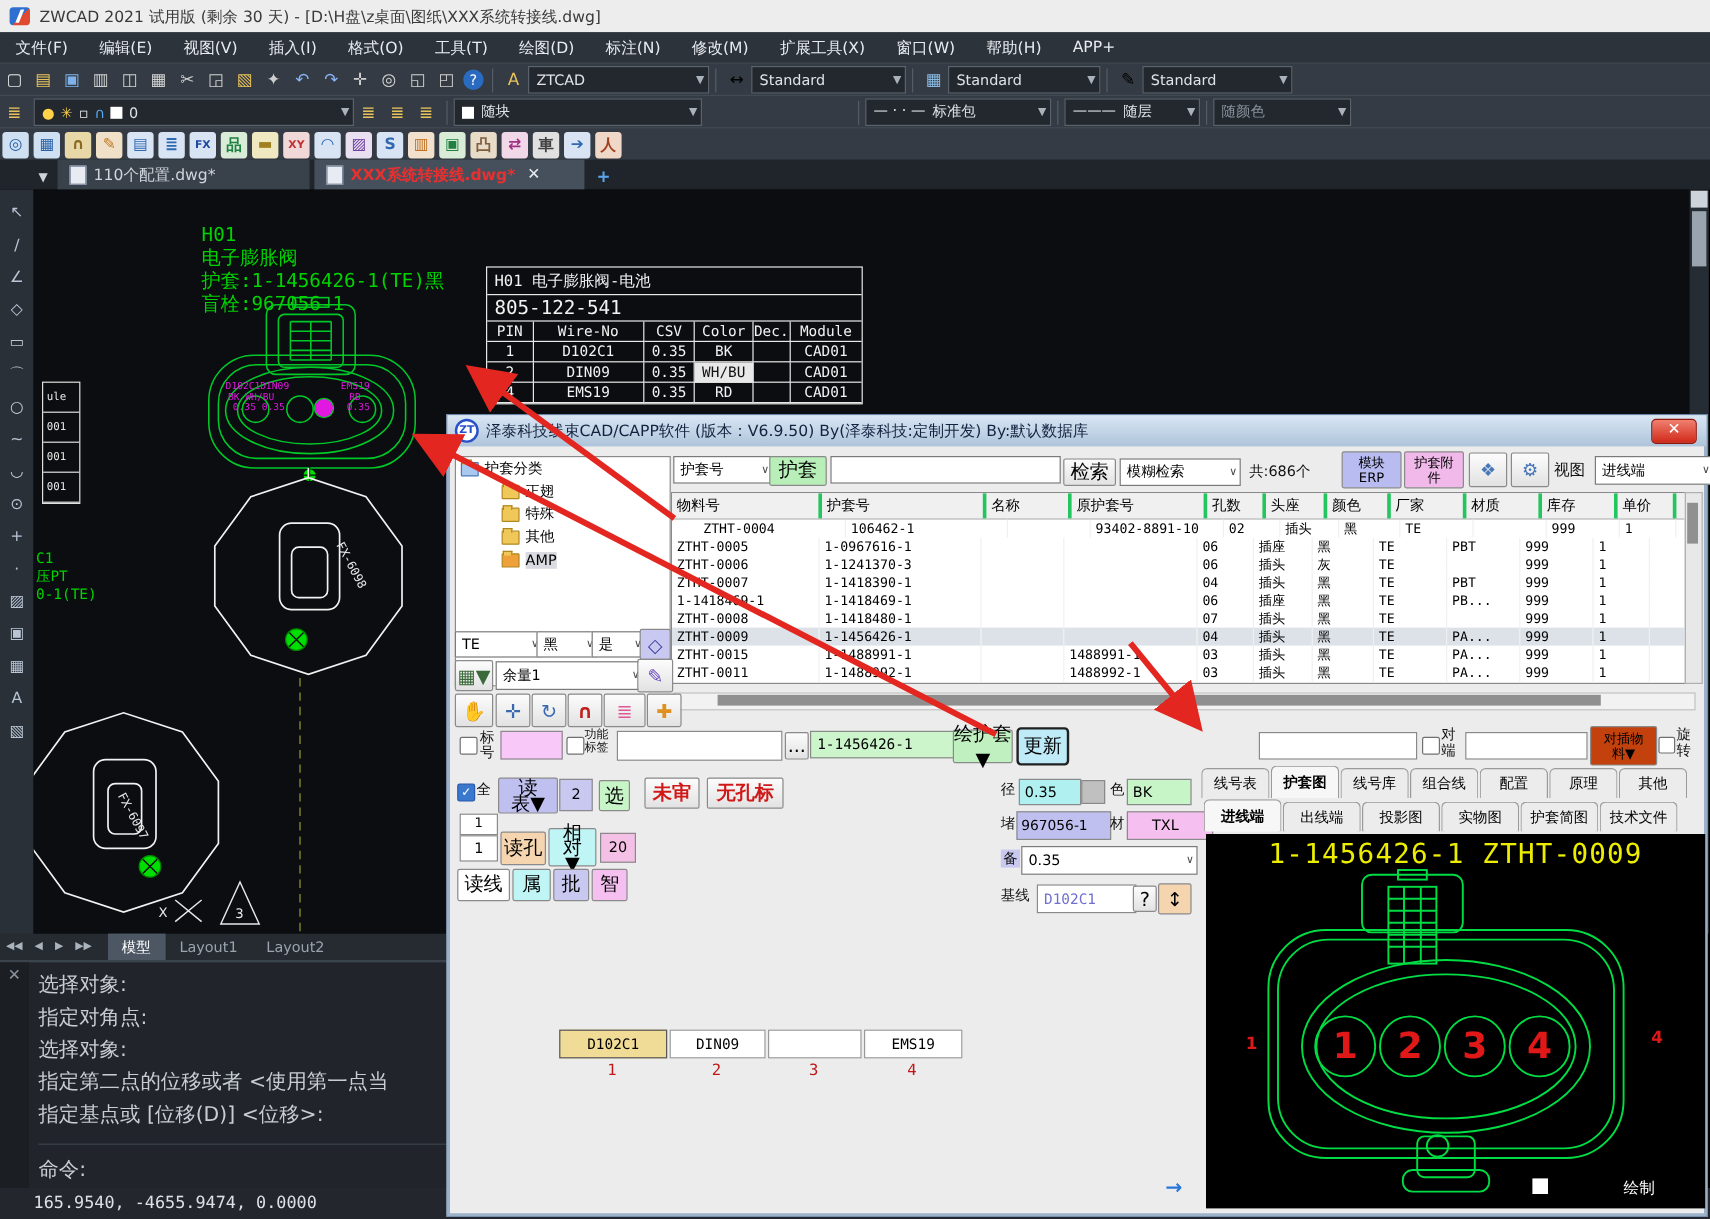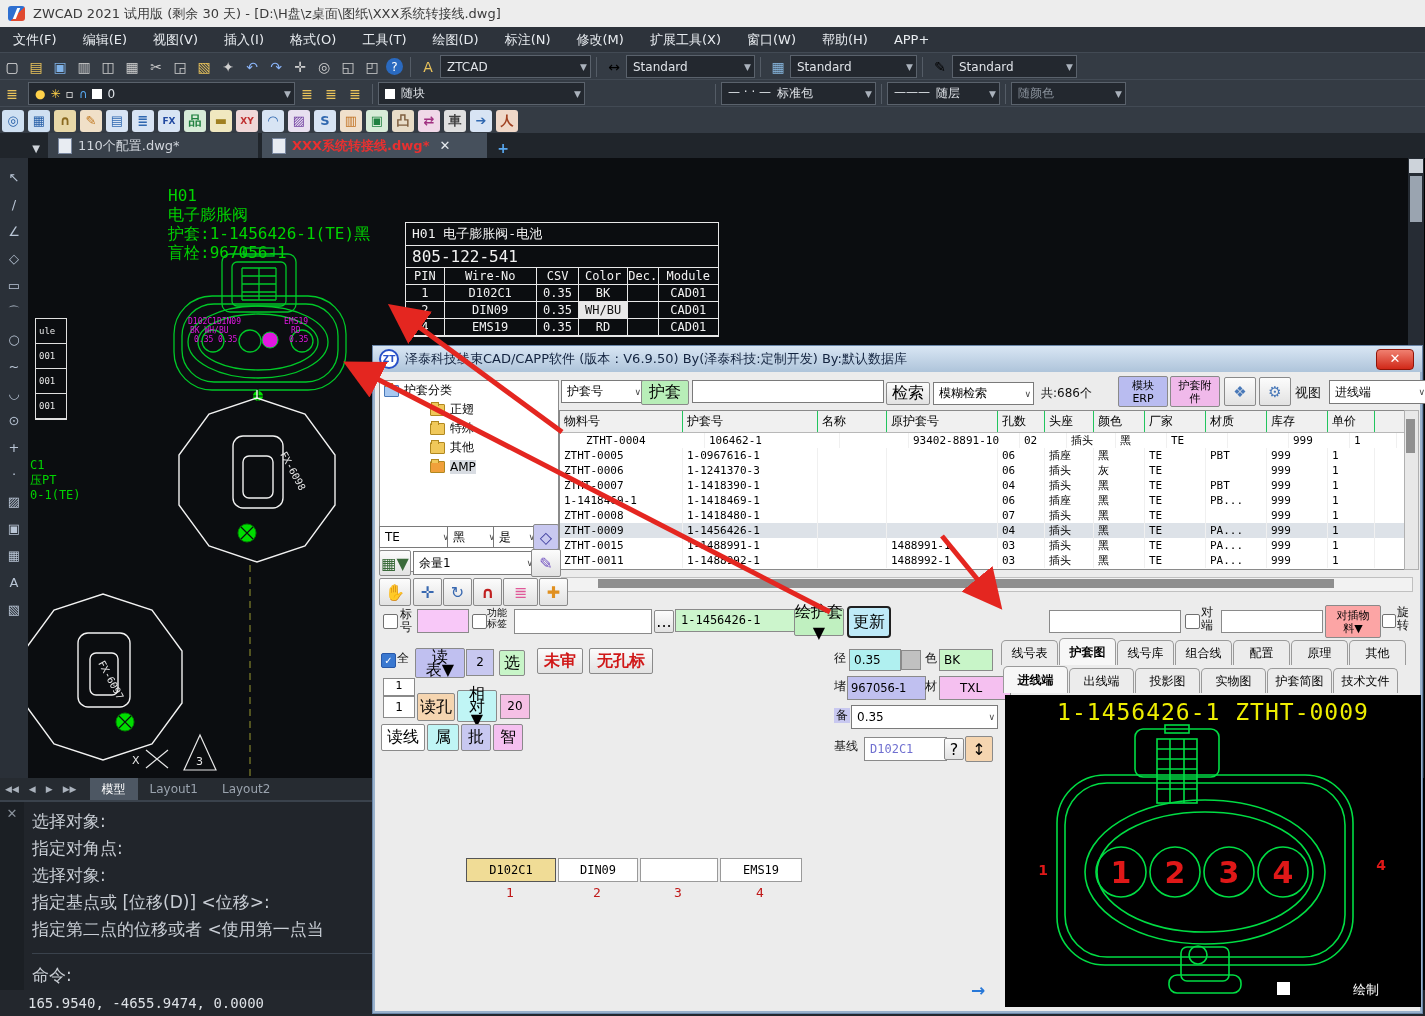--- a/index.html
+++ b/index.html
@@ -77,42 +77,42 @@
           font-size:12px;padding:0 2px 0 5px;}
   .wcombo .arr{color:#444;font-size:9px;}
   .btn{background:linear-gradient(#fcfcfc,#e2e2e2);border:1px solid #8a8a8a;border-radius:2px;font-size:16px;
        display:flex;align-items:center;justify-content:center;text-align:center;}
   .cb{width:13px;height:13px;background:#fff;border:1px solid #707070;border-radius:2px;}
   .cb.on{background:#3a78d0;border-color:#2858a8;color:#fff;font-size:10px;text-align:center;line-height:13px;}
   .vlab{font-size:12px;color:#111;line-height:13px;}
   
   .gtable{background:#fff;border:1px solid #8a8a8a;font-family:"DejaVu Sans Mono",monospace;}
   .g-head{display:flex;background:#f0f0f0;border-bottom:1px solid #b8b8b8;height:21px;}
-  .g-head .gc{font-family:"DejaVu Sans",sans-serif;border-right:1px solid #22c55e;font-size:12px;
+  .g-head .gc{font-family:"DejaVu Sans",sans-serif;border-right:3px solid #22c55e;font-size:12px;
               display:flex;align-items:center;padding-left:4px;}
   .g-row{display:flex;height:15px;}
   .g-row.sel{background:#dde2e8;}
   .g-row .gc{font-size:11px;border-right:1px solid #f0f0f0;overflow:hidden;white-space:nowrap;padding-left:4px;line-height:15px;}
   .tabrow{display:flex;}
   .xtab{border:1px solid #9a9a9a;border-bottom:none;border-radius:5px 5px 0 0;background:#ececec;
         font-size:12px;display:flex;align-items:center;justify-content:center;height:24px;margin-right:1px;}
   .xtab.active{font-weight:bold;background:#f7f7f7;height:26px;margin-top:-2px;}
   .preview{background:#000;}
   .pvtitle{position:absolute;left:0;top:4px;width:100%;text-align:center;color:#eded00;
            font-family:"DejaVu Sans Mono",monospace;font-size:23px;letter-spacing:1px;}
   .pin{position:absolute;color:#e01818;font-weight:bold;font-size:30px;transform:translate(-50%,-50%);}
   .wirecell{position:absolute;height:22px;border:1px solid #9a9a9a;background:#fff;text-align:center;
             line-height:22px;font-family:"DejaVu Sans Mono",monospace;font-size:12px;}
   .wirecell.sel{background:#f0dc96;border-color:#555;}
   .wirenum{position:absolute;color:#c01818;font-size:13px;transform:translateX(-50%);font-family:"DejaVu Sans Mono",monospace;}
   .folder{display:inline-block;width:13px;height:10px;background:#f0c85a;border:1px solid #b08820;border-radius:1px;
           position:relative;margin-right:5px;}
   .folder:before{content:"";position:absolute;left:0;top:-3px;width:6px;height:3px;background:#f0c85a;border:1px solid #b08820;border-bottom:none;}
   .treerow{display:flex;align-items:center;height:19px;font-size:12px;padding-left:4px;}
-  .treerow.child{padding-left:50px;}
+  .treerow.child{padding-left:38px;}
   .treerow .lbl.sel{background:#d8dce2;}
   .scroll-h{background:#f2f2f2;border:1px solid #c0c0c0;}
   .scroll-h .thumb{position:absolute;top:1px;height:9px;background:#8f8f8f;}
 </style>
 </head>
 <body>
 
 <div class="abs titlebar">
   <span class="zwlogo"></span>
   <span>ZWCAD 2021 试用版 (剩余 30 天) - [D:\H盘\z桌面\图纸\XXX系统转接线.dwg]</span>
@@ -410,22 +410,22 @@
 
 <div class="abs cmd">
   <div class="cmdstrip">
     <span>✕</span>
   </div>
   <div class="cmdlines">
     <div id="cmdlines">
         <div>选择对象:</div>
         <div>指定对角点:</div>
         <div>选择对象:</div>
+        <div>指定第二点的位移或者 &lt;使用第一点当</div>
         <div>指定基点或 [位移(D)] &lt;位移&gt;:</div>
-        <div>指定第二点的位移或者 &lt;使用第一点当</div>
       </div>
     <div class="cmdprompt">命令:</div>
   </div>
 </div>
 
 <div class="abs statusbar">
   <span style="margin-left:28px;">165.9540,  -4655.9474,  0.0000</span>
   <span style="margin-left:120px;color:#5aa8e8;font-size:16px;">▦</span>
 </div>
 
@@ -688,21 +688,21 @@
   <div class="abs btn" style="left:421px;top:262px;width:48px;height:26px;background:#c0f0c0;">
     <span>绘护套▼</span>
     </div>
   <div class="abs btn" style="left:474px;top:260px;width:40px;height:28px;background:#bfeaf8;border:2px solid #202020;border-radius:4px;">
     <span>更新</span>
     </div>
   <div class="abs panel-white" style="left:676px;top:264px;width:130px;height:21px;"></div>
   <span class="abs cb" style="left:812px;top:268px;"></span>
   <div class="abs vlab" style="left:828px;top:260px;width:13px;">对端</div>
   <div class="abs panel-white" style="left:848px;top:264px;width:100px;height:21px;"></div>
-  <div class="abs btn" style="left:952px;top:259px;width:54px;height:31px;background:#fca5a5;font-size:11px;line-height:13px;justify-content:center;">
+  <div class="abs btn" style="left:952px;top:259px;width:54px;height:31px;background:#c2410c;font-size:11px;line-height:13px;justify-content:center;">
     <span style="width:42px;">对插物料▼</span>
     </div>
   <span class="abs cb" style="left:1009px;top:268px;width:12px;height:12px;"></span>
   <div class="abs vlab" style="left:1024px;top:260px;width:13px;">旋转</div>
 
   <span class="abs cb on" style="left:8px;top:307px;">✓</span>
   <div class="abs vlab" style="left:24px;top:306px;">全</div>
   <div class="abs btn" style="left:42px;top:302px;width:48px;height:28px;background:#c0c0f0;">
     <span style="width:30px;line-height:13px;">读表▼</span>
     </div>

